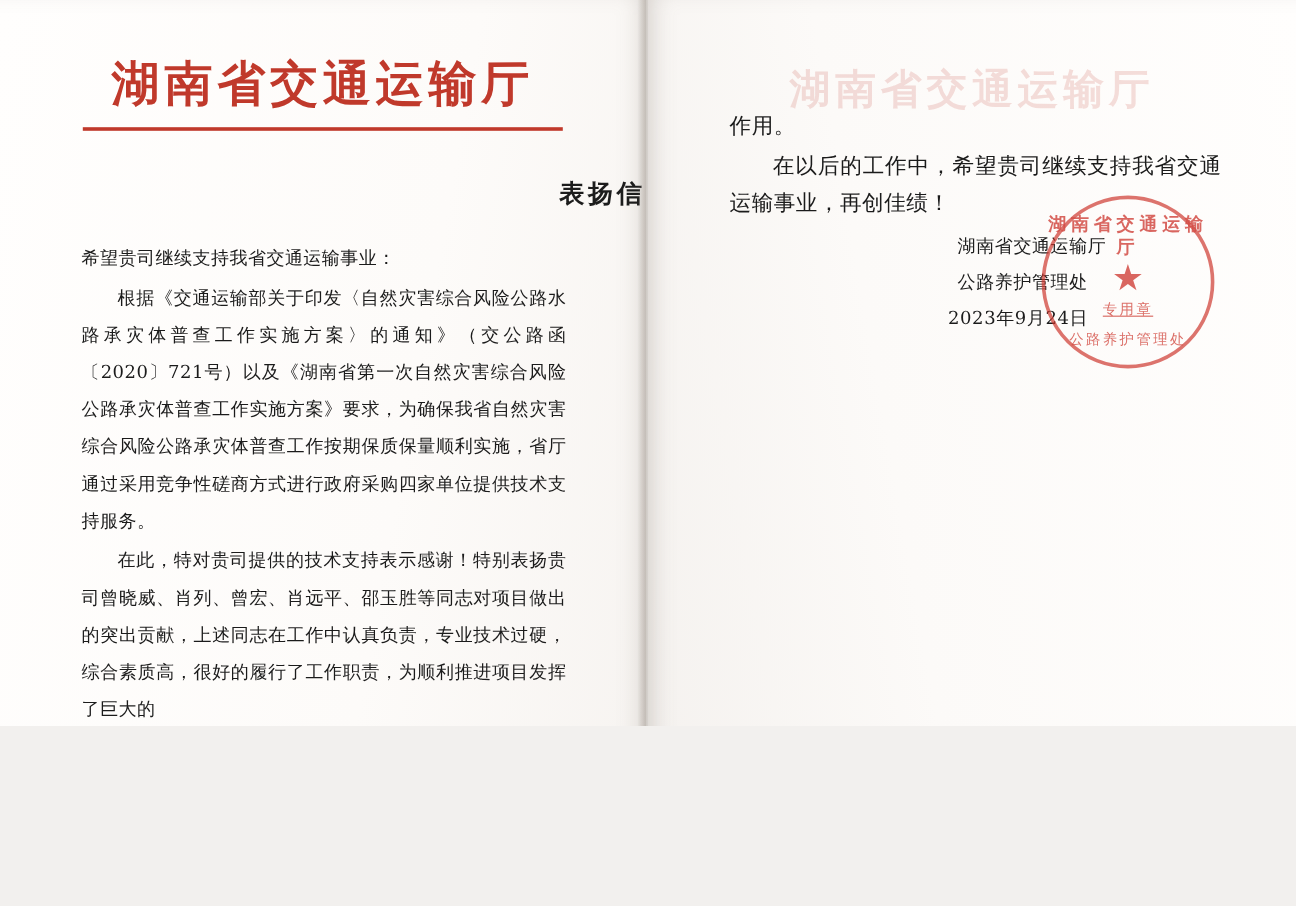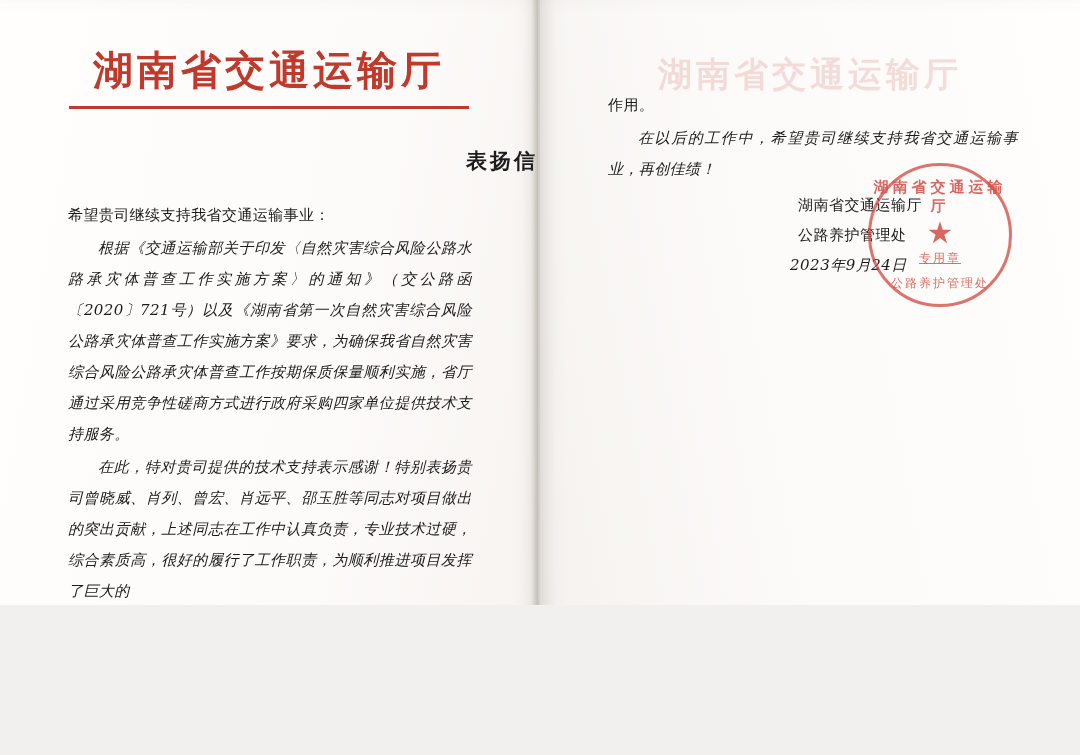--- a/index.html
+++ b/index.html
@@ -90,21 +90,20 @@
     line-height: 31px;
     color: #1b1b1b;
     text-align: justify;
     letter-spacing: 0.4px;
   }
   .body-left p {
     margin: 0 0 2px 0;
   }
   .indent {
     text-indent: 2em;
-    font-style: italic;
   }
 
   .bottom-rule {
     position: absolute;
     left: 46px;
     top: 702px;
     width: 446px;
     height: 2px;
     background: #b03a2e;
   }
@@ -120,21 +119,21 @@
     font-size: 34px;
     letter-spacing: 4px;
     color: rgba(192, 57, 43, 0.16);
   }
 
   .body-right {
     position: absolute;
     top: 90px;
     left: 608px;
     width: 410px;
-    font-size: 15px;
+    font-size: 18px;
     line-height: 31px;
     color: #1b1b1b;
     text-align: justify;
     letter-spacing: 0.4px;
   }
   .body-right p {
     margin: 0 0 2px 0;
   }
 
   .signature {
@@ -146,21 +145,20 @@
     line-height: 30px;
     color: #1b1b1b;
     text-align: left;
     letter-spacing: 0.5px;
   }
   .signature .line {
     padding-left: 28px;
   }
   .signature .date {
     padding-left: 20px;
-    font-style: italic;
   }
 
   
   .seal {
     position: absolute;
     top: 163px;
     left: 868px;
     width: 138px;
     height: 138px;
     border: 3px solid rgba(205, 52, 43, 0.78);

